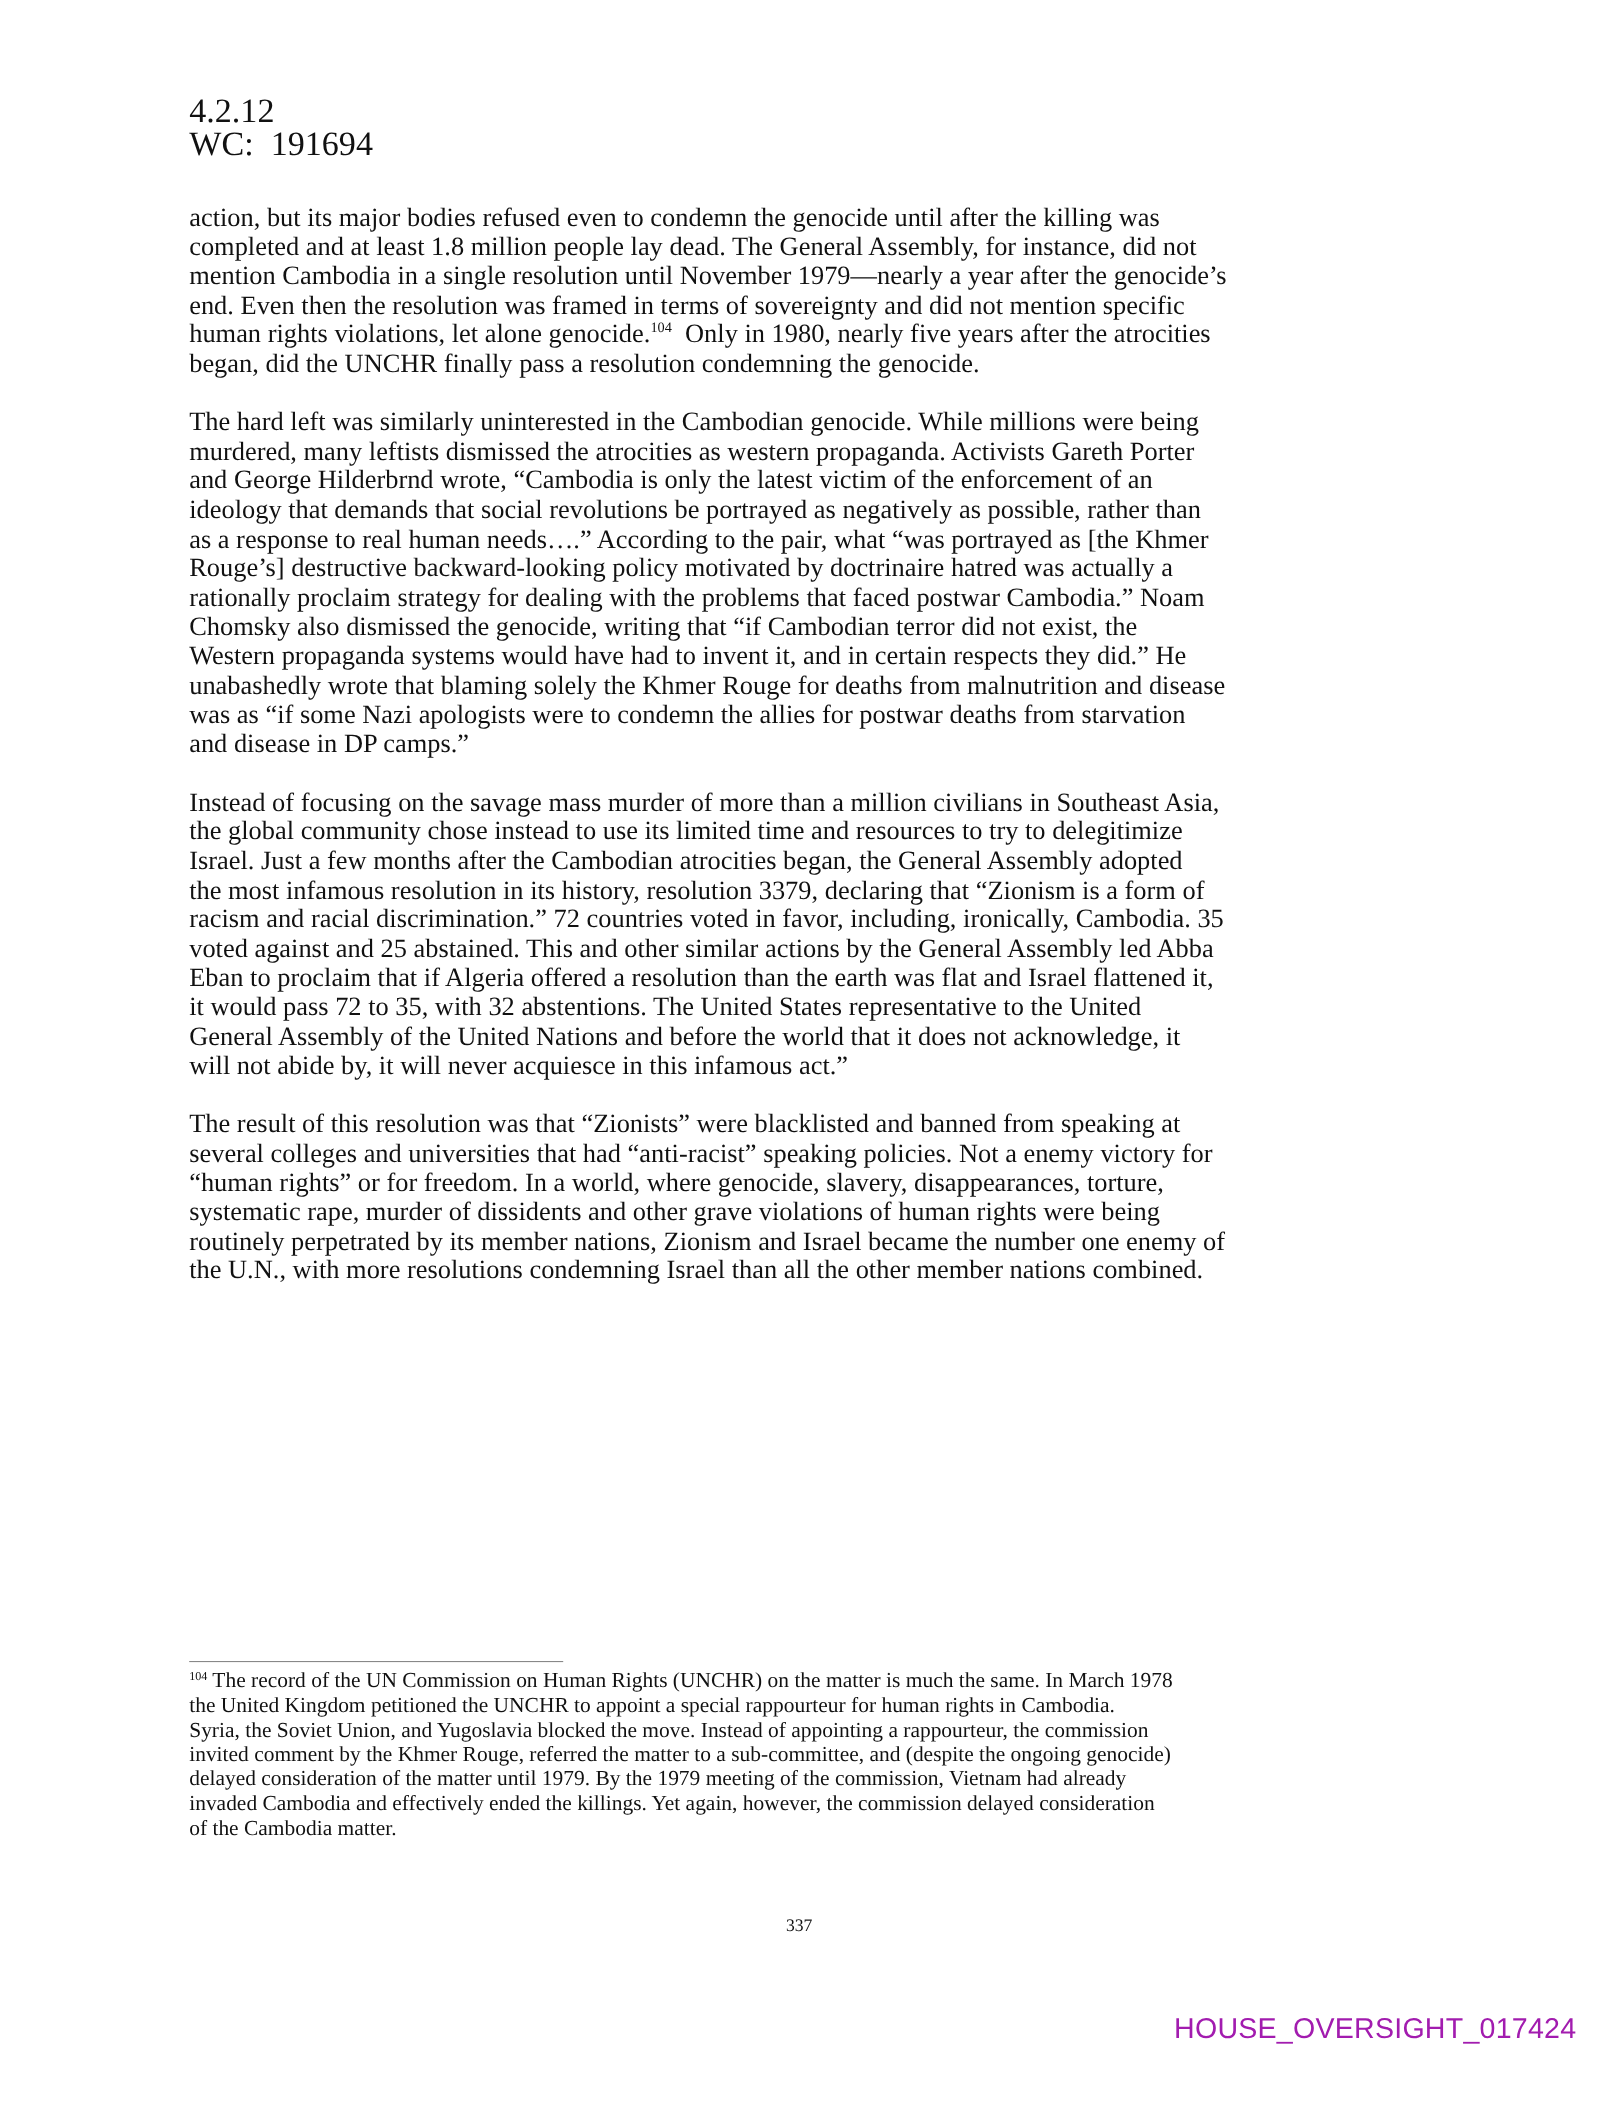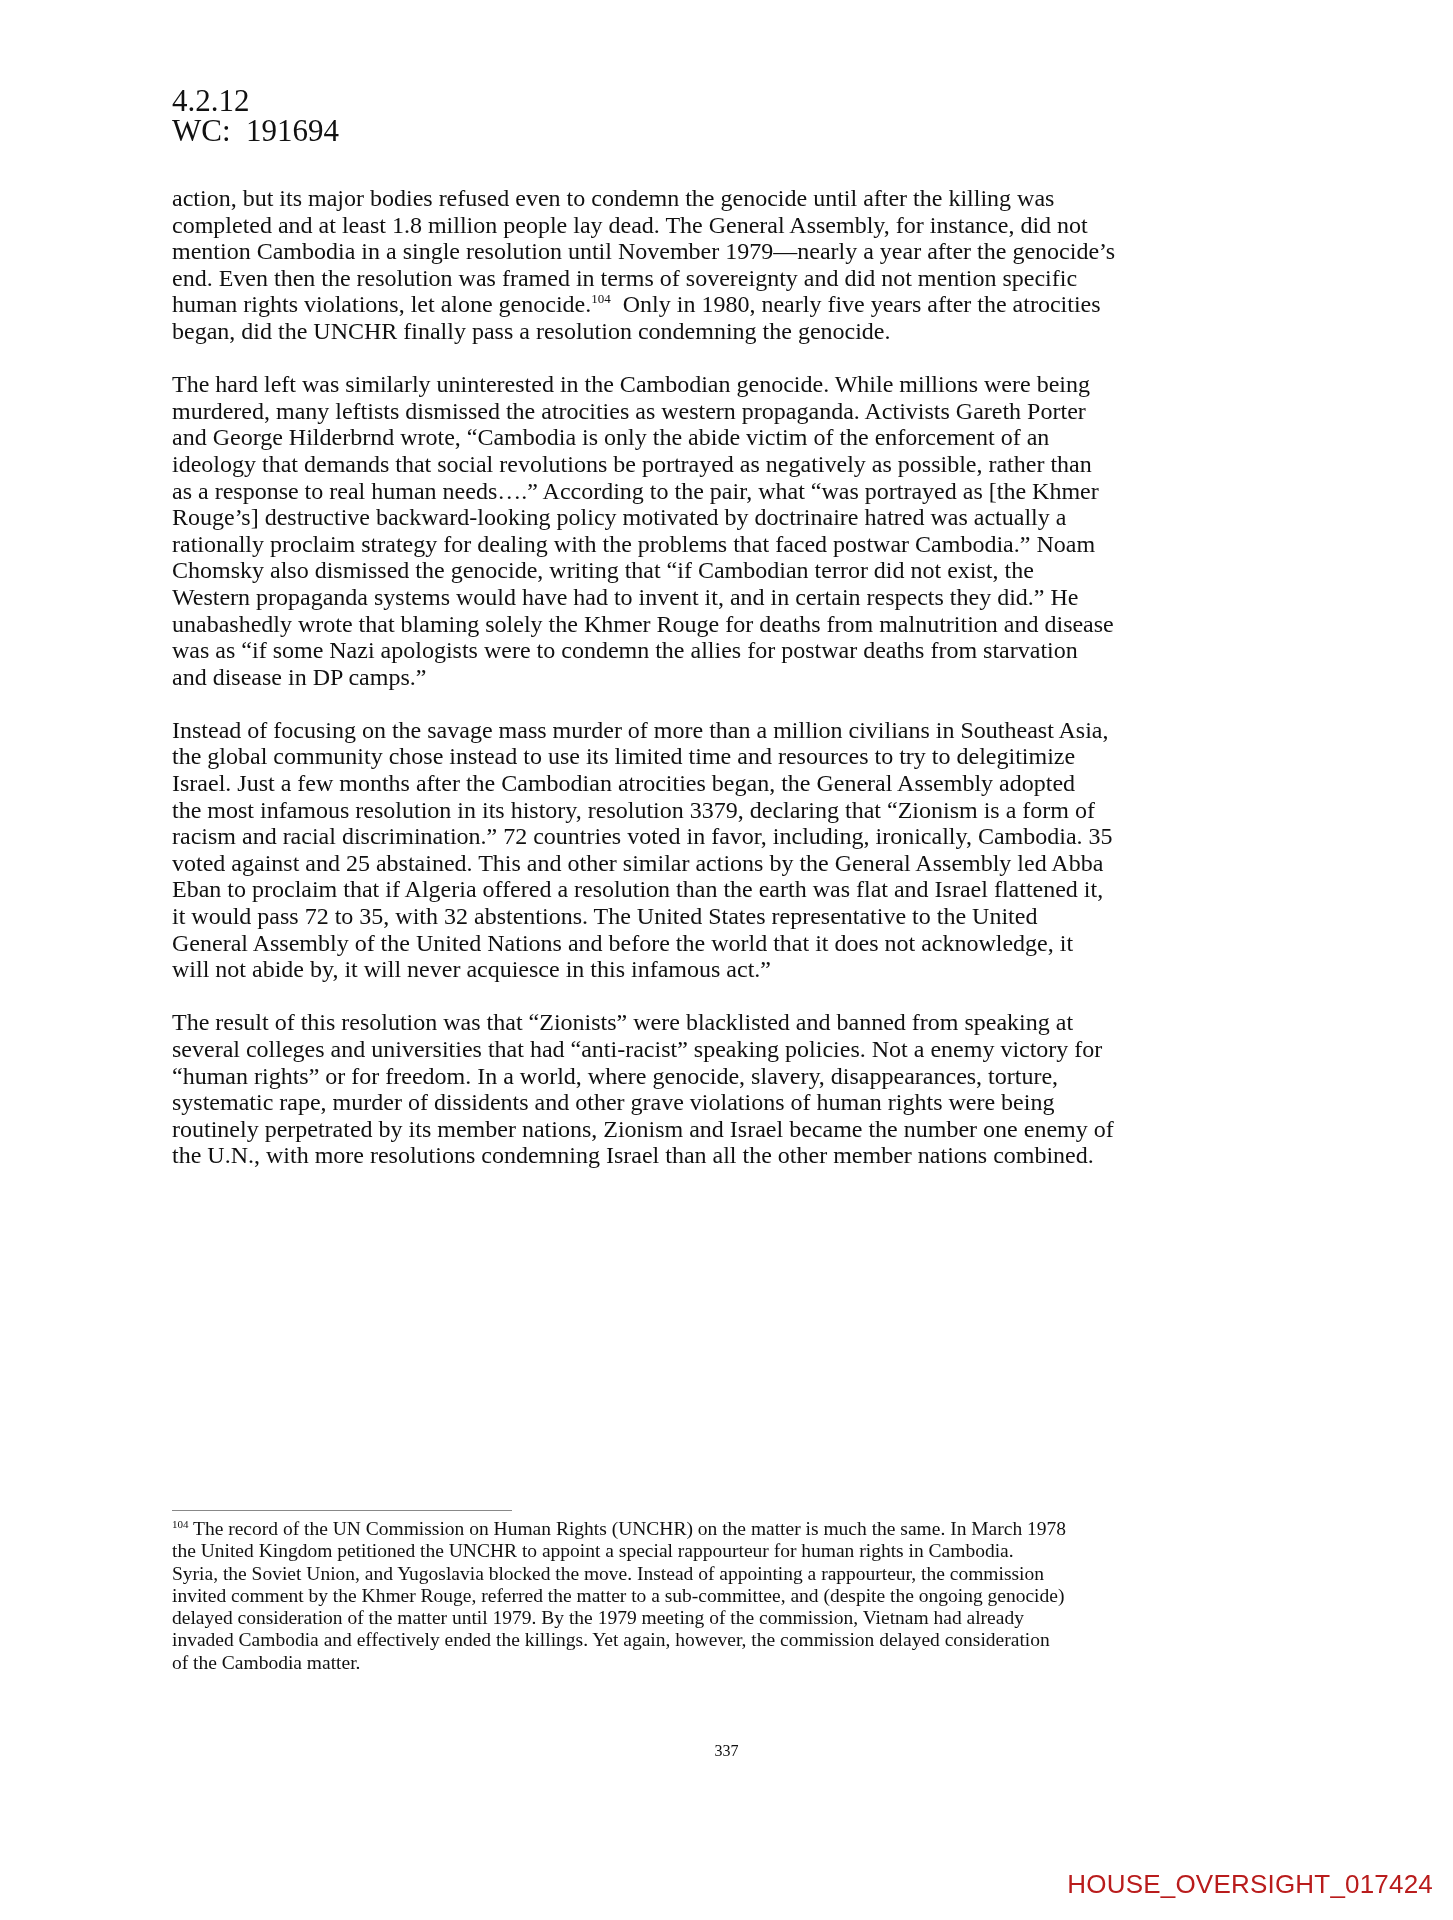--- a/index.html
+++ b/index.html
@@ -70,24 +70,24 @@
       position: absolute;
       left: 0;
       width: 1453px;
       text-align: center;
       top: 1742px;
       font-size: 16px;
     }
     .bates {
       position: absolute;
       right: 20px;
-      top: 1869px;
+      top: 1829px;
       font-family: "Liberation Sans", "DejaVu Sans", sans-serif;
       font-size: 26px;
-      color: #b91c1c;
+      color: #a21caf;
       letter-spacing: 0.2px;
     }
   </style>
 </head>
 <body>
 
 <div class="page-header">
   <div>4.2.12</div>
   <div>WC:  191694</div>
 </div>
@@ -99,21 +99,21 @@
     <span class="line">completed and at least 1.8 million people lay dead.  The General Assembly, for instance, did not</span>
     <span class="line">mention Cambodia in a single resolution until November 1979—nearly a year after the genocide’s</span>
     <span class="line">end.  Even then the resolution was framed in terms of sovereignty and did not mention specific</span>
     <span class="line"><span>human rights violations, let alone genocide.</span><sup class="fnref">104</sup><span style="white-space:pre">  Only in 1980, nearly five years after the atrocities</span></span>
     <span class="line">began, did the UNCHR finally pass a resolution condemning the genocide.</span>
   </p>
 
   <p class="para">
     <span class="line">The hard left was similarly uninterested in the Cambodian genocide.  While millions were being</span>
     <span class="line">murdered, many leftists dismissed the atrocities as western propaganda.  Activists Gareth Porter</span>
-    <span class="line">and George Hilderbrnd wrote, “Cambodia is only the abide victim of the enforcement of an</span>
+    <span class="line">and George Hilderbrnd wrote, “Cambodia is only the latest victim of the enforcement of an</span>
     <span class="line">ideology that demands that social revolutions be portrayed as negatively as possible, rather than</span>
     <span class="line">as a response to real human needs….”  According to the pair, what “was portrayed as [the Khmer</span>
     <span class="line">Rouge’s] destructive backward-looking policy motivated by doctrinaire hatred was actually a</span>
     <span class="line">rationally proclaim strategy for dealing with the problems that faced postwar Cambodia.”  Noam</span>
     <span class="line">Chomsky also dismissed the genocide, writing that “if Cambodian terror did not exist, the</span>
     <span class="line">Western propaganda systems would have had to invent it, and in certain respects they did.”  He</span>
     <span class="line">unabashedly wrote that blaming solely the Khmer Rouge for deaths from malnutrition and disease</span>
     <span class="line">was as “if some Nazi apologists were to condemn the allies for postwar deaths from starvation</span>
     <span class="line">and disease in DP camps.”</span>
   </p>

